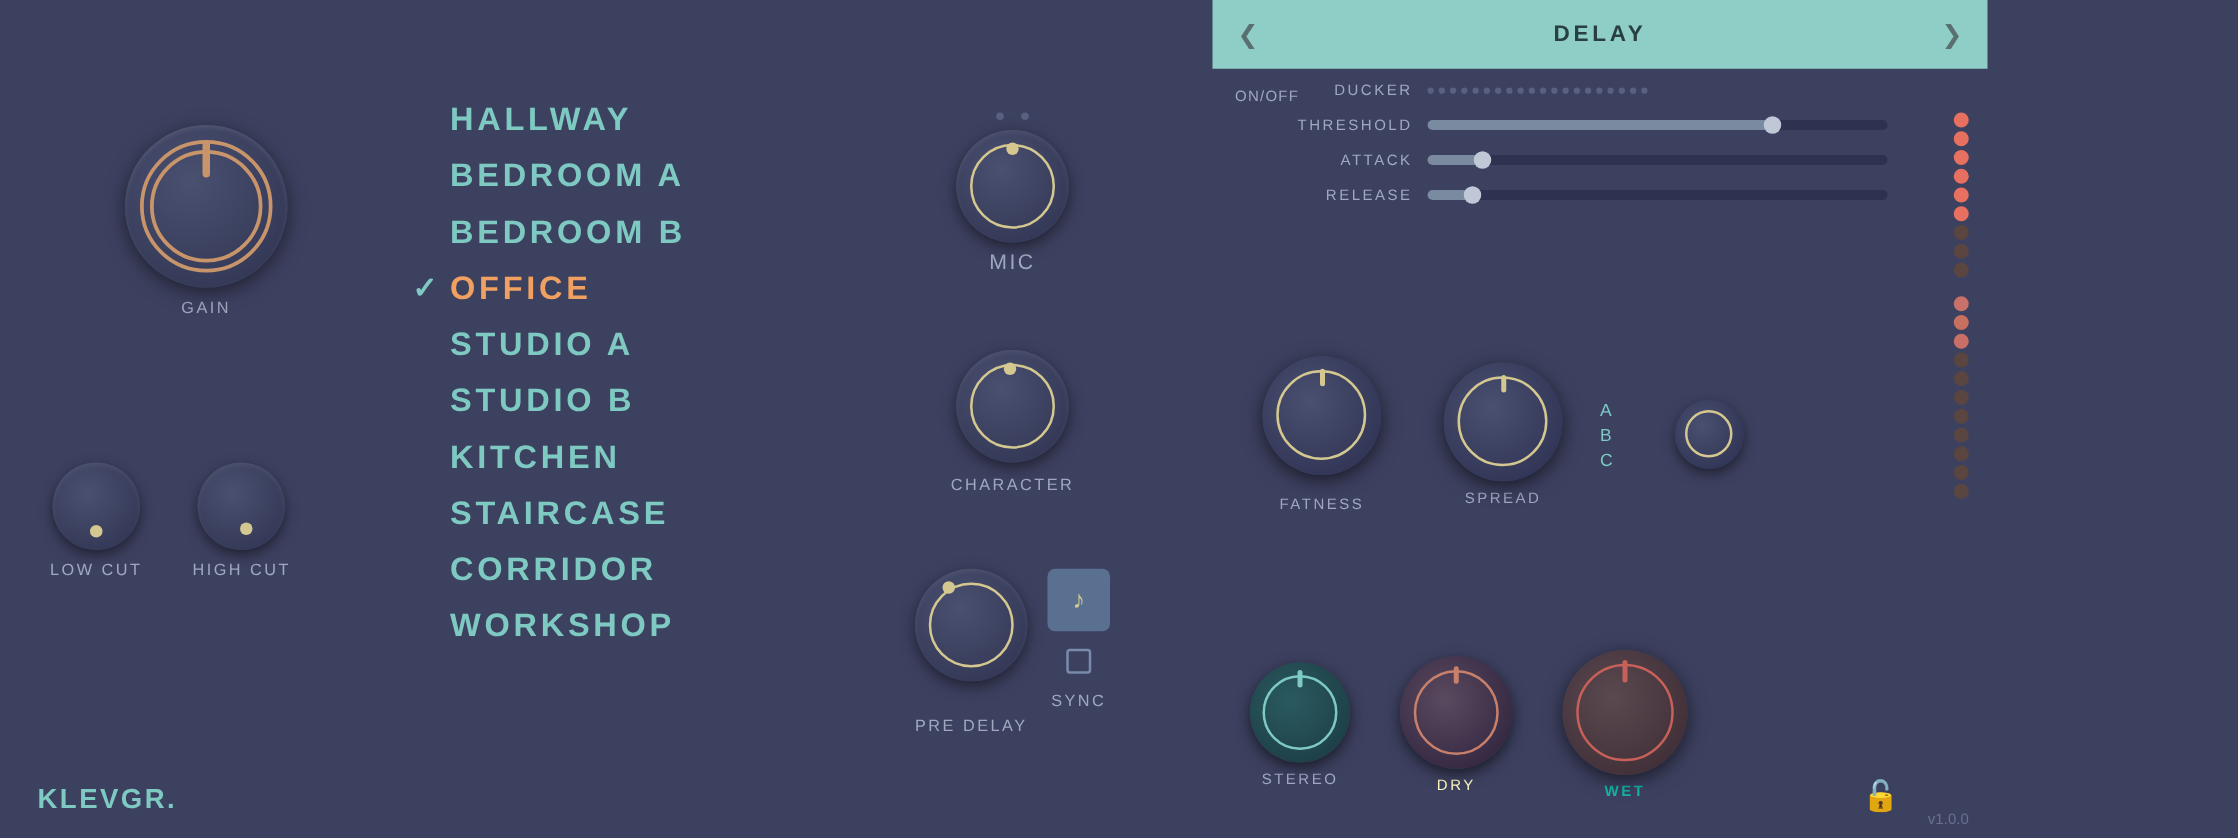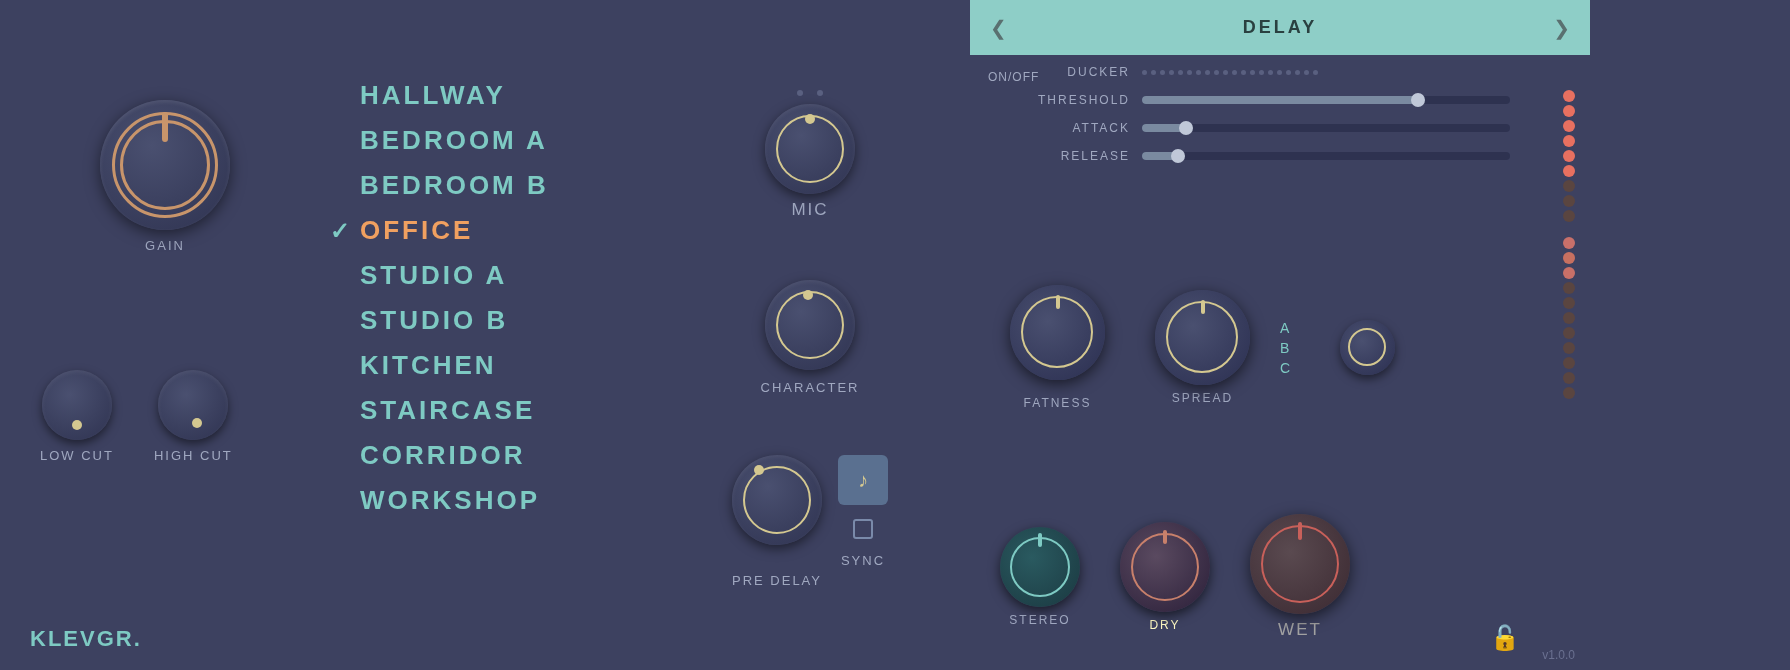--- a/index.html
+++ b/index.html
@@ -713,21 +713,21 @@
           <div class="ring-rose" style="width:68px;height:68px;top:11px;left:11px;"></div>
           <div class="indicator-line" style="top:8px;background:#c8806b;"></div>
         </div>
         <div class="knob-label" style="font-size:12px;color:#fef9c3;margin-top:6px;letter-spacing:2px;">DRY</div>
       </div>
       <div class="bottom-knob-section">
         <div class="wet-knob">
           <div class="ring-rose" style="width:78px;height:78px;top:11px;left:11px;border-color:#c8605a;"></div>
           <div class="indicator-line" style="top:8px;background:#c8605a;height:18px;"></div>
         </div>
-        <div class="knob-label" style="font-size:17px;color:#a3a3a3;margin-top:6px;letter-spacing:2px;">WET</div>
+        <div class="knob-label" style="font-size:12px;color:#14b8a6;margin-top:6px;letter-spacing:2px;font-weight:bold;">WET</div>
       </div>
     </div>
 
     <div class="vu-meter">
       <div class="vu-dot active"></div>
       <div class="vu-dot active"></div>
       <div class="vu-dot active"></div>
       <div class="vu-dot active"></div>
       <div class="vu-dot active"></div>
       <div class="vu-dot active"></div>

